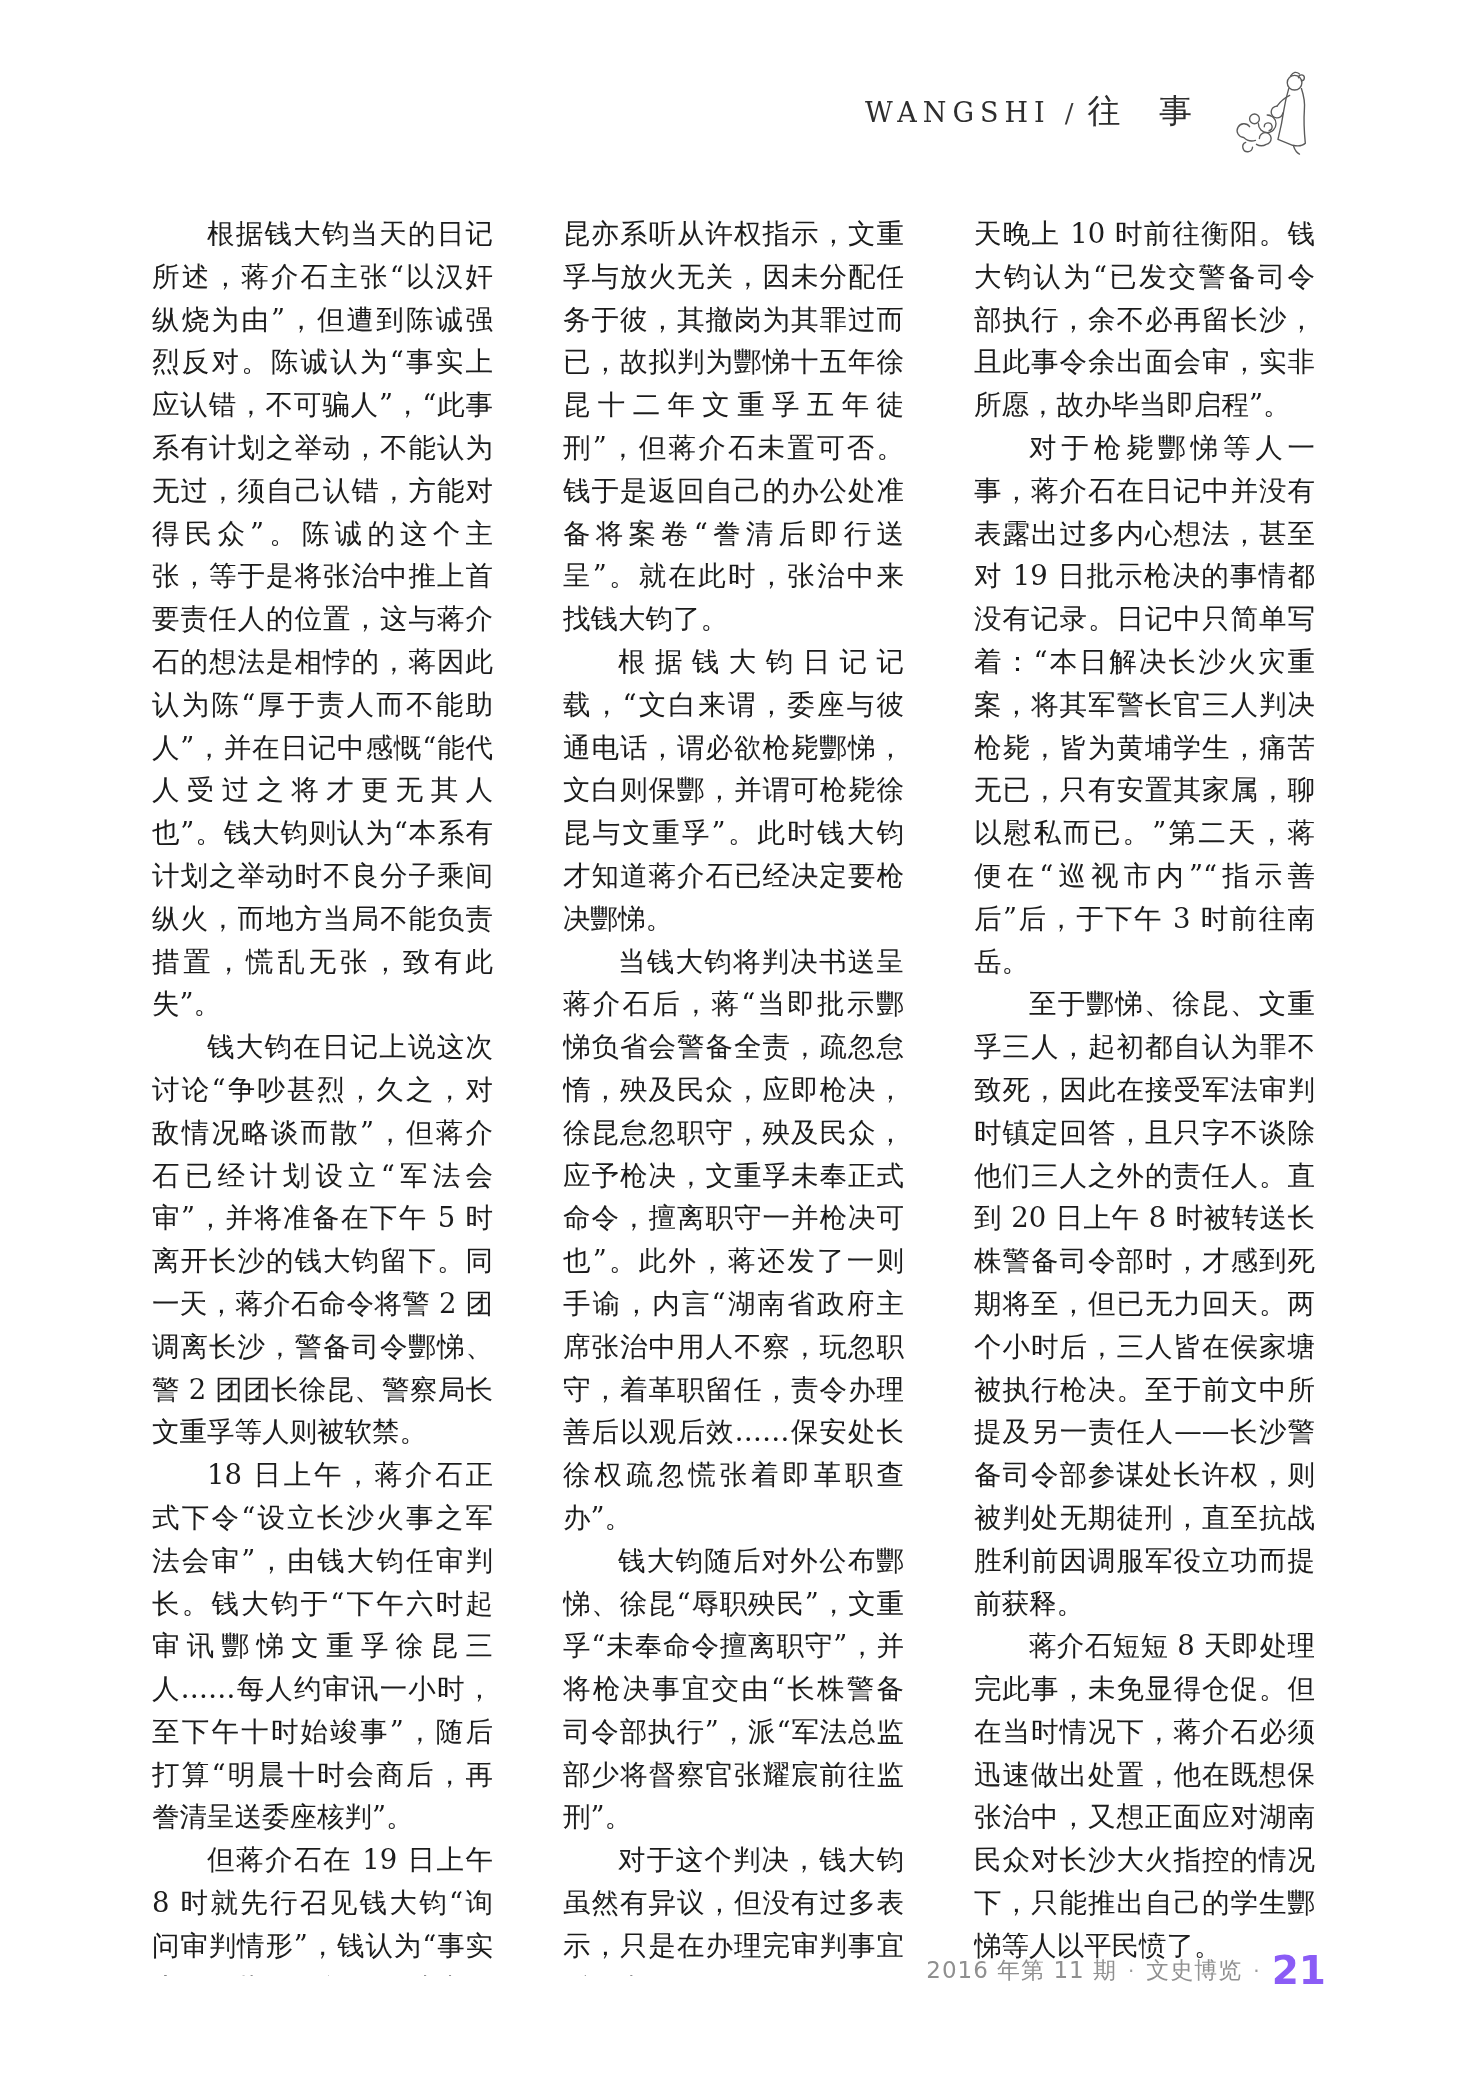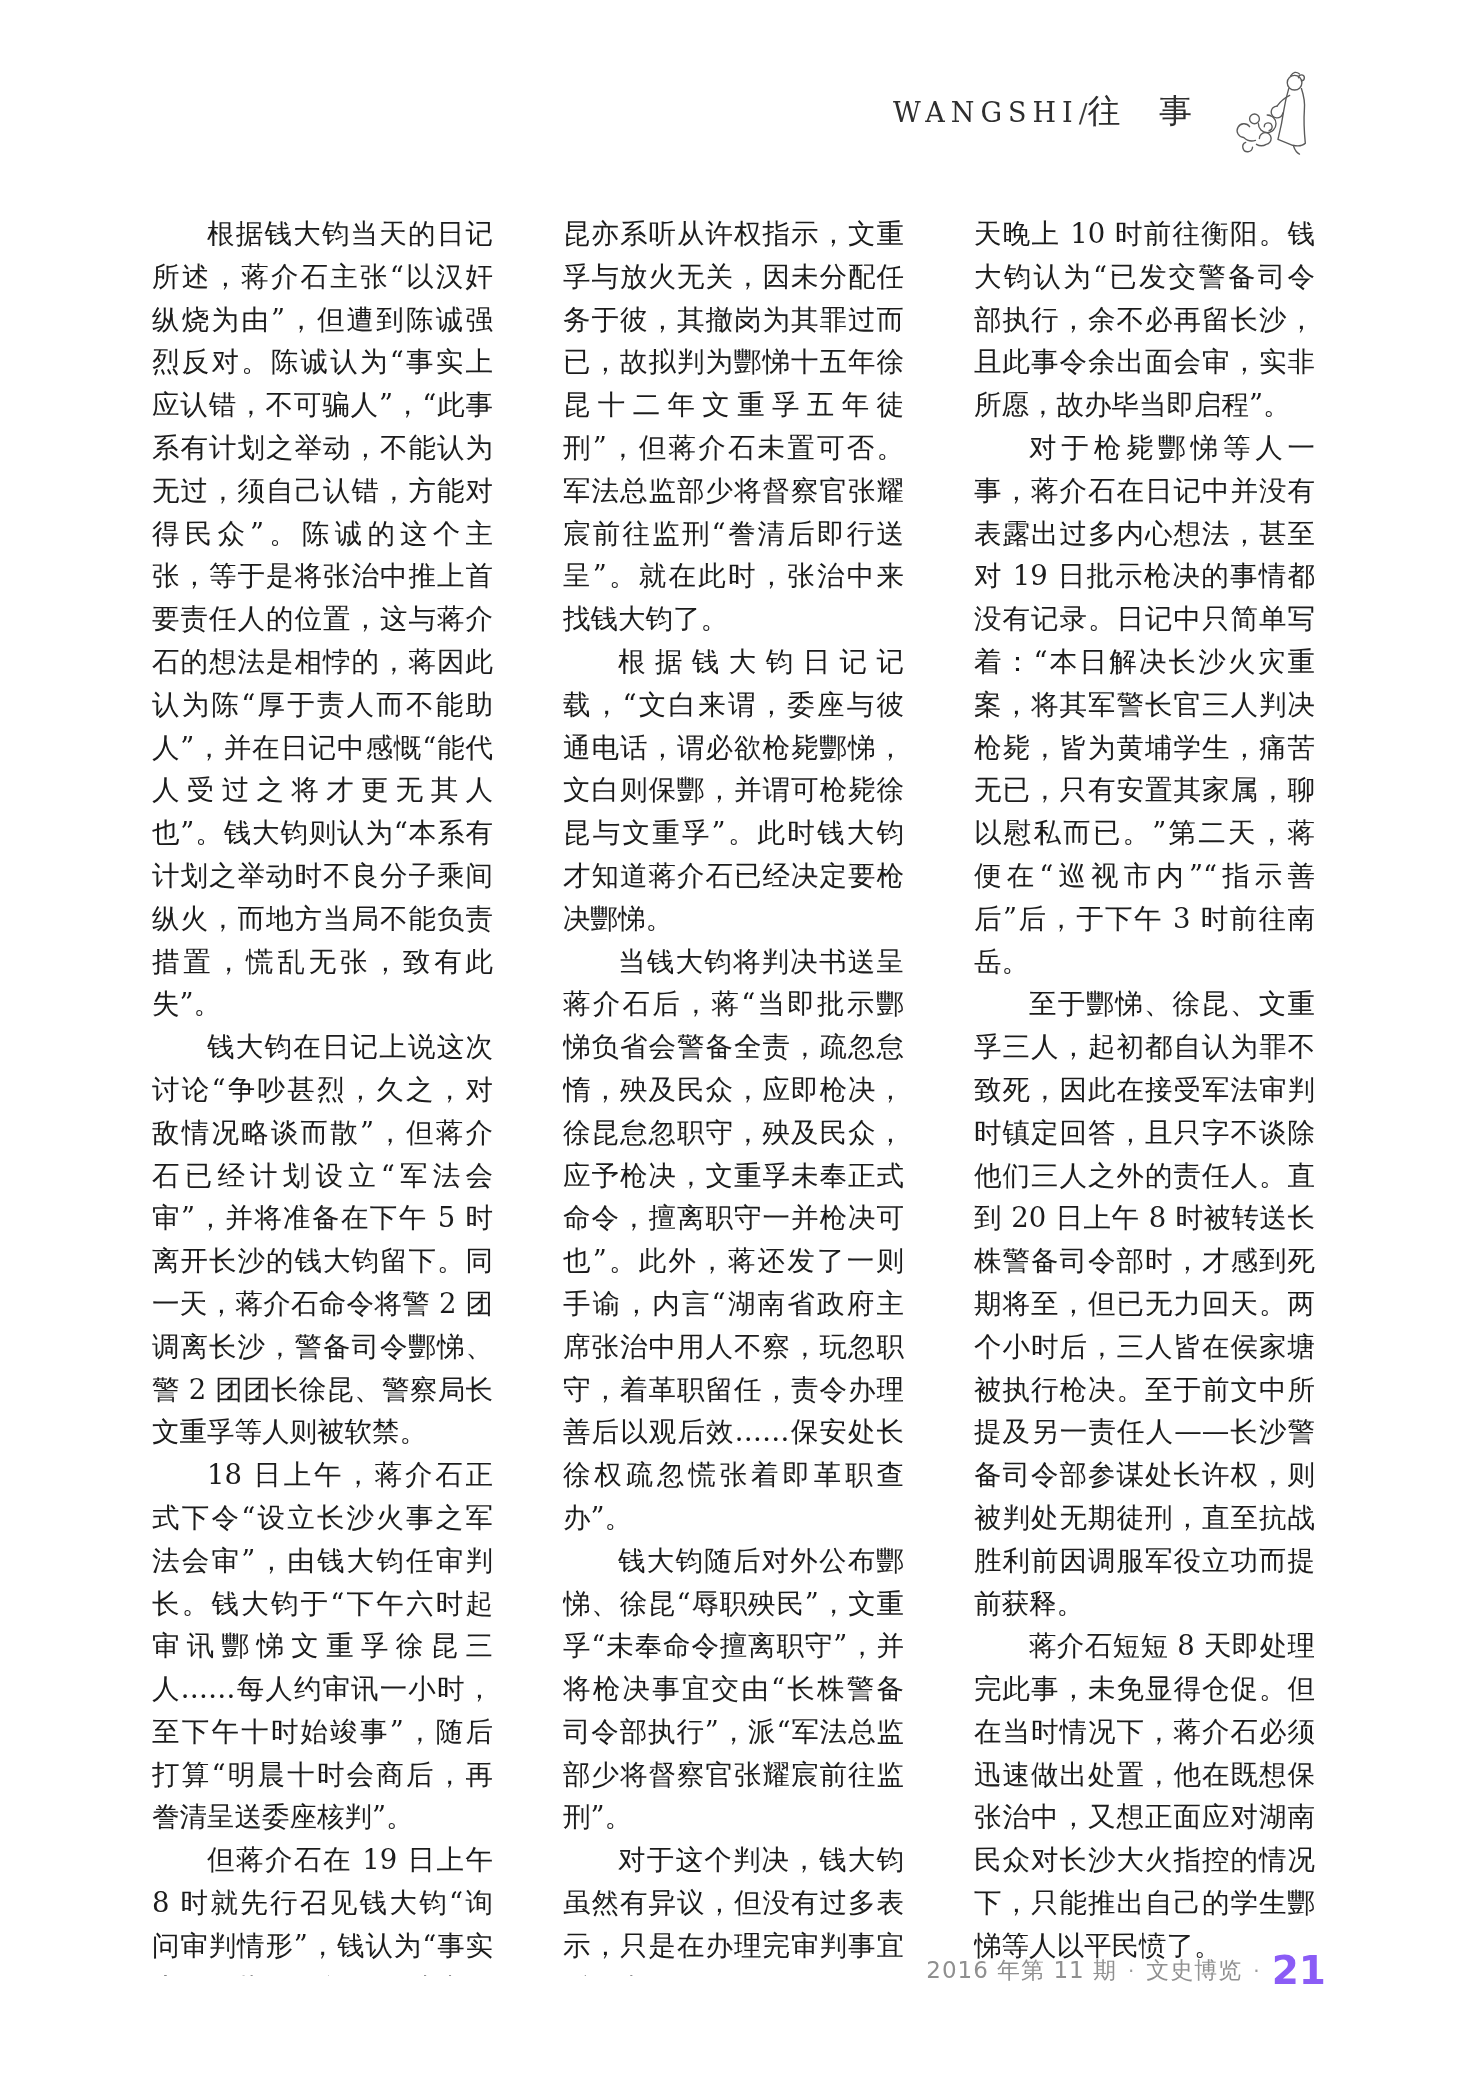--- a/index.html
+++ b/index.html
@@ -10,21 +10,21 @@
     margin:0 auto;
     overflow:hidden;
     font-family:"DejaVu Serif", serif;
   }
   
   .header{
     position:absolute;top:70px;right:158px;
     display:flex;align-items:center;gap:26px;
   }
   .header-text{
-    display:flex;align-items:baseline;gap:0;
+    display:flex;align-items:baseline;gap:14px;
     color:#2e2e2e;
     padding-bottom:6px;
   }
   .section-latin{
     font-size:27px;letter-spacing:6px;
   }
   .section-divider{
     font-size:26px;color:#3a3a3a;
   }
   .section-cn{
@@ -100,21 +100,21 @@
   <div class="columns">
 
     <div class="col">
       <p class="para">根据钱大钧当天的日记所述，蒋介石主张“以汉奸纵烧为由”，但遭到陈诚强烈反对。陈诚认为“事实上应认错，不可骗人”，“此事系有计划之举动，不能认为无过，须自己认错，方能对得民众”。陈诚的这个主张，等于是将张治中推上首要责任人的位置，这与蒋介石的想法是相悖的，蒋因此认为陈“厚于责人而不能助人”，并在日记中感慨“能代人受过之将才更无其人也”。钱大钧则认为“本系有计划之举动时不良分子乘间纵火，而地方当局不能负责措置，慌乱无张，致有此失”。</p>
       <p class="para">钱大钧在日记上说这次讨论“争吵甚烈，久之，对敌情况略谈而散”，但蒋介石已经计划设立“军法会审”，并将准备在下午 5 时离开长沙的钱大钧留下。同一天，蒋介石命令将警 2 团调离长沙，警备司令酆悌、警 2 团团长徐昆、警察局长文重孚等人则被软禁。</p>
       <p class="para">18 日上午，蒋介石正式下令“设立长沙火事之军法会审”，由钱大钧任审判长。钱大钧于“下午六时起审讯酆悌文重孚徐昆三人……每人约审讯一小时，至下午十时始竣事”，随后打算“明晨十时会商后，再誊清呈送委座核判”。</p>
       <p class="para">但蒋介石在 19 日上午 8 时就先行召见钱大钧“询问审判情形”，钱认为“事实上发纵指示，闹至如此者，实为许权，而酆悌对一切事情，交付许权，实应负完全责任。至徐</p>
     </div>
 
     <div class="col">
-      <p class="para cont">昆亦系听从许权指示，文重孚与放火无关，因未分配任务于彼，其撤岗为其罪过而已，故拟判为酆悌十五年徐昆十二年文重孚五年徒刑”，但蒋介石未置可否。军法总监部少将督察官张耀宸前往监刑“誊清后即行送呈”。就在此时，张治中来找钱大钧了。</p>
+      <p class="para cont">昆亦系听从许权指示，文重孚与放火无关，因未分配任务于彼，其撤岗为其罪过而已，故拟判为酆悌十五年徐昆十二年文重孚五年徒刑”，但蒋介石未置可否。钱于是返回自己的办公处准备将案卷“誊清后即行送呈”。就在此时，张治中来找钱大钧了。</p>
       <p class="para">根据钱大钧日记记载，“文白来谓，委座与彼通电话，谓必欲枪毙酆悌，文白则保酆，并谓可枪毙徐昆与文重孚”。此时钱大钧才知道蒋介石已经决定要枪决酆悌。</p>
       <p class="para">当钱大钧将判决书送呈蒋介石后，蒋“当即批示酆悌负省会警备全责，疏忽怠惰，殃及民众，应即枪决，徐昆怠忽职守，殃及民众，应予枪决，文重孚未奉正式命令，擅离职守一并枪决可也”。此外，蒋还发了一则手谕，内言“湖南省政府主席张治中用人不察，玩忽职守，着革职留任，责令办理善后以观后效……保安处长徐权疏忽慌张着即革职查办”。</p>
       <p class="para">钱大钧随后对外公布酆悌、徐昆“辱职殃民”，文重孚“未奉命令擅离职守”，并将枪决事宜交由“长株警备司令部执行”，派“军法总监部少将督察官张耀宸前往监刑”。</p>
       <p class="para">对于这个判决，钱大钧虽然有异议，但没有过多表示，只是在办理完审判事宜后于当</p>
     </div>
 
     <div class="col">
       <p class="para cont">天晚上 10 时前往衡阳。钱大钧认为“已发交警备司令部执行，余不必再留长沙，且此事令余出面会审，实非所愿，故办毕当即启程”。</p>
       <p class="para">对于枪毙酆悌等人一事，蒋介石在日记中并没有表露出过多内心想法，甚至对 19 日批示枪决的事情都没有记录。日记中只简单写着：“本日解决长沙火灾重案，将其军警长官三人判决枪毙，皆为黄埔学生，痛苦无已，只有安置其家属，聊以慰私而已。”第二天，蒋便在“巡视市内”“指示善后”后，于下午 3 时前往南岳。</p>
       <p class="para">至于酆悌、徐昆、文重孚三人，起初都自认为罪不致死，因此在接受军法审判时镇定回答，且只字不谈除他们三人之外的责任人。直到 20 日上午 8 时被转送长株警备司令部时，才感到死期将至，但已无力回天。两个小时后，三人皆在侯家塘被执行枪决。至于前文中所提及另一责任人——长沙警备司令部参谋处长许权，则被判处无期徒刑，直至抗战胜利前因调服军役立功而提前获释。</p>

